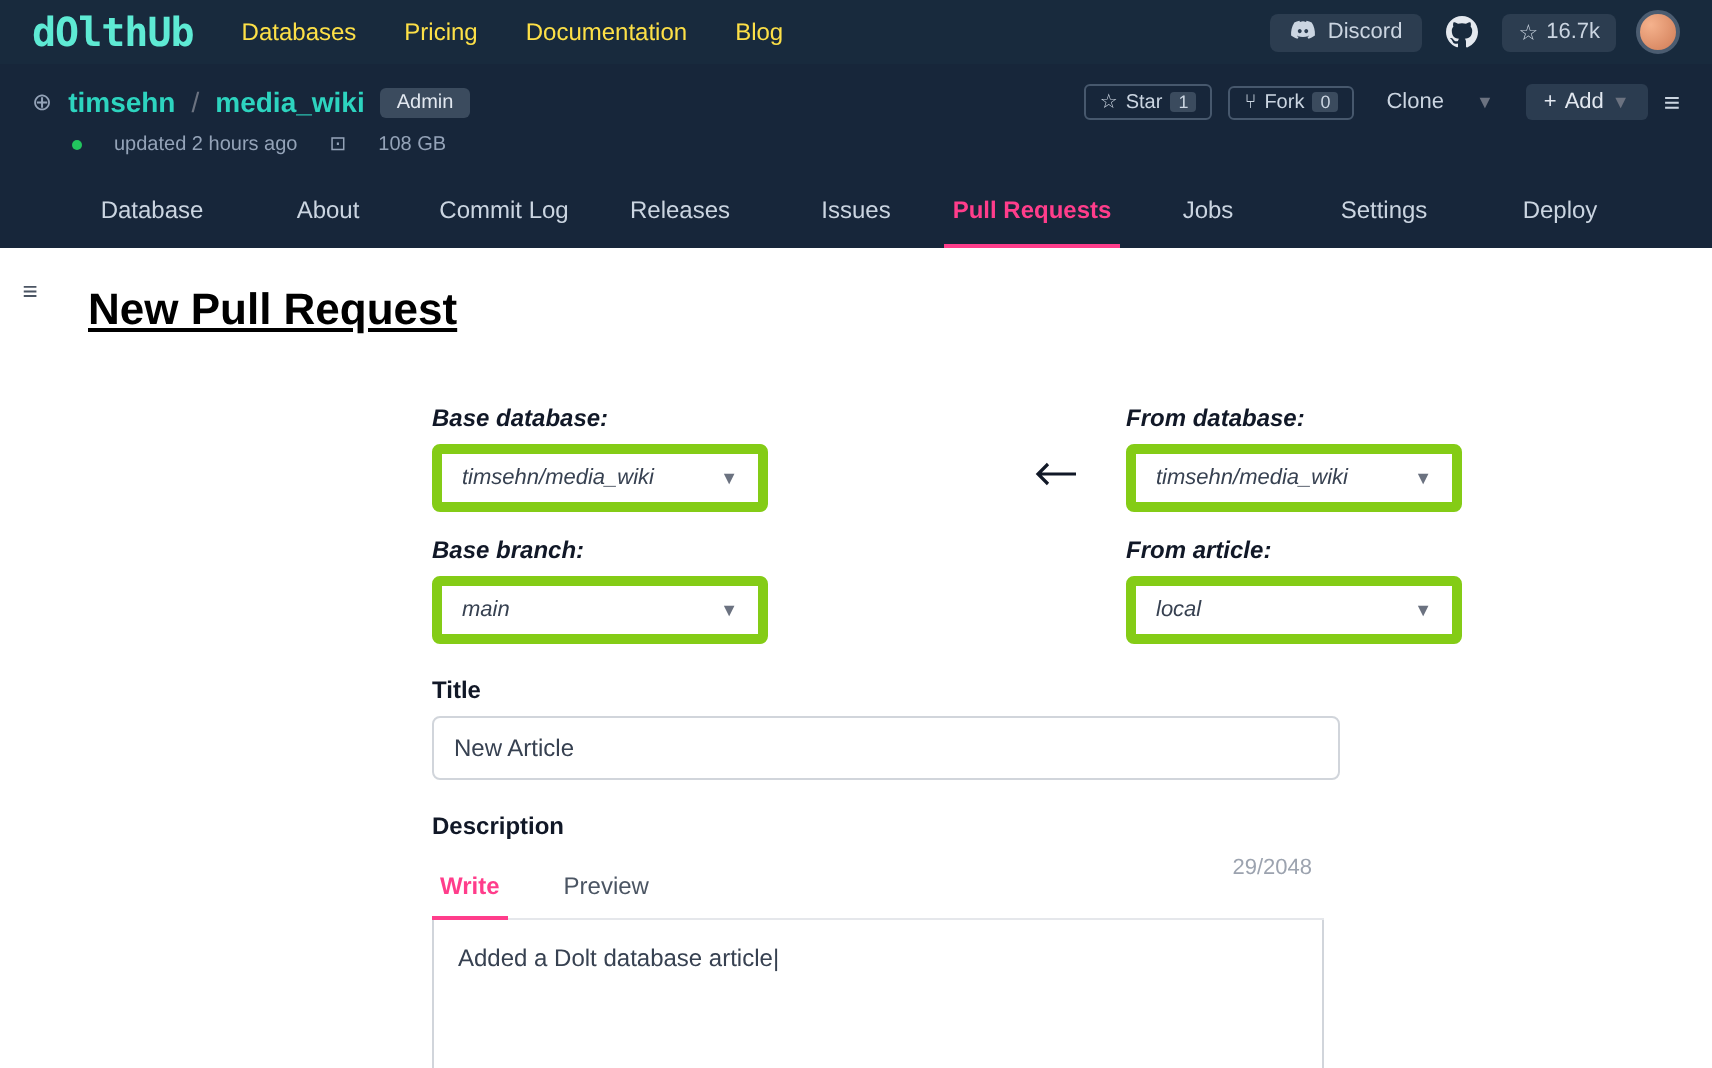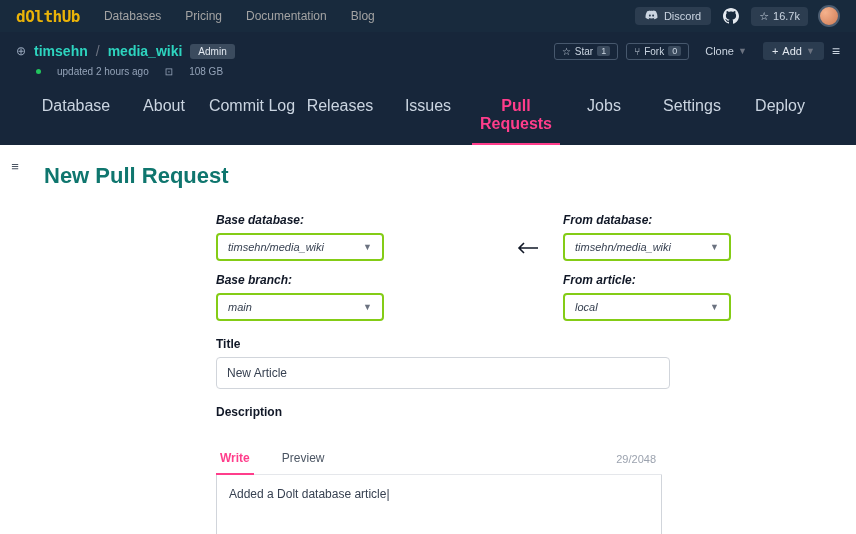--- a/index.html
+++ b/index.html
@@ -1,54 +1,54 @@
 <!DOCTYPE html>
 <html><head>
 <meta charset="utf-8">
 <style>
   * { box-sizing: border-box; margin: 0; padding: 0; }
   body { font-family: -apple-system, BlinkMacSystemFont, "Segoe UI", Helvetica, Arial, sans-serif; font-size: 13px; color: #1f2937; background: #fff; width: 856px; }
   .top-nav { background: #182a3d; height: 32px; display: flex; align-items: center; padding: 0 16px; justify-content: space-between; }
   .top-left { display: flex; align-items: center; gap: 24px; }
-  .logo { font-family: monospace; font-weight: 700; font-size: 16px; color: #eab308; letter-spacing: -0.5px; }
-  .nav-link { color: #a3a3a3; font-size: 12px; text-decoration: none; }
+  .logo { font-family: monospace; font-weight: 700; font-size: 20px; color: #5eead4; letter-spacing: -0.5px; }
+  .nav-link { color: #fde047; font-size: 12px; text-decoration: none; }
   .top-right { display: flex; align-items: center; gap: 10px; }
   .discord-btn { background: #2c3d50; color: #cbd5e1; display: flex; align-items: flex-start; gap: 6px; padding: 3px 10px; border-radius: 4px; font-size: 11px; }
   .icon-circle { width: 20px; height: 20px; display:flex; align-items:center; justify-content:center; color:#e4e9ef;}
   .gh-stars { background: #2c3d50; color: #cbd5e1; font-size: 11px; padding: 3px 8px; border-radius: 4px; display:flex; align-items:center; gap:4px;}
   .avatar { width: 22px; height: 22px; border-radius: 50%; background: radial-gradient(circle at 30% 30%, #f5b28d, #d07c56); border:2px solid #4b5c70;}
   .repo-bar { background: #17263a; padding: 10px 16px 0; }
   .repo-row1 { display: flex; justify-content: space-between; align-items: center; }
   .breadcrumb { display: flex; align-items: center; gap: 8px; font-size: 14px; }
   .breadcrumb a { color: #2dd4bf; text-decoration: none; font-weight: 600; }
   .slash { color: #6b7280; }
   .globe { color:#94a3b8; font-size:12px;}
   .admin-badge { background: #3b4b5e; color: #e2e8f0; font-size: 10px; padding: 2px 8px; border-radius: 3px; }
   .repo-actions { display: flex; align-items: center; gap: 8px; }
   .mini-btn { border:1px solid #47586d; color:#cbd5e1; font-size:10px; padding:2px 7px; border-radius:3px; display:flex; align-items:center; gap:4px; }
   .mini-btn .count { background:#3b4b5e; padding:0 4px; border-radius:2px; font-size:9px;}
-  .clone-btn { color:#cbd5e1; font-size:11px; padding:2px 8px; display:flex; align-items:center; gap:4px;}
+  .clone-btn { color:#cbd5e1; font-size:11px; padding:2px 8px; display:flex; align-items:center; gap:16px;}
   .add-btn { background:#2b3c50; color:#e2e8f0; font-size:11px; padding:3px 9px; border-radius:3px; display:flex; align-items:center; gap:4px;}
   .repo-row2 { display: flex; gap: 16px; font-size: 10px; color: #94a3b8; padding: 6px 0 10px 20px; align-items:center;}
   .dot { width:5px; height:5px; border-radius:50%; background:#22c55e; }
   .tabs { background: #17263a; display: flex; padding: 0 16px; gap: 0; }
-  .tab { color: #cbd5e1; font-size: 16px; padding: 10px 0; flex:1; text-align:center; border-bottom: 2px solid transparent; }
+  .tab { color: #cbd5e1; font-size: 12px; padding: 10px 0; flex:1; text-align:center; border-bottom: 2px solid transparent; }
   .tab.active { color: #ff3d8b; border-bottom-color: #ff3d8b; font-weight:600;}
   .body-wrap { display: flex; }
   .side-toggle { width: 30px; padding-top: 14px; text-align:center; color:#4b5563; }
   .main { padding: 18px 16px 24px 14px; flex:1; }
-  h1 { font-size: 22px; font-weight: 800; color: #0f766e; margin-bottom: 24px; }
+  h1 { font-size: 22px; font-weight: 800; color: #000000; margin-bottom: 34px; text-decoration: underline; }
   .form-cols { display: flex; align-items: flex-start; gap: 24px; max-width: 640px; margin-left: 172px;}
   .col { flex:1;font-style:italic; }
   .field-label { font-size: 12px; font-weight: 700; color:#111827; margin-bottom:6px; display:block;}
-  .select { border:2px solid #84cc16; border-radius:4px; padding:6px 10px; font-size:11px; color:#374151; width: 168px; display:flex; justify-content:space-between; align-items:center; margin-bottom:12px;}
+  .select { border:5px solid #84cc16; border-radius:4px; padding:6px 10px; font-size:11px; color:#374151; width: 168px; display:flex; justify-content:space-between; align-items:center; margin-bottom:12px;}
   .arrow-wrap { display:flex; align-items:center; padding-top: 28px; color:#111827;}
   .wide-section { max-width: 446px; margin-left:172px;}
   .text-input { border:1px solid #d1d5db; border-radius:4px; padding:8px 10px; font-size:12px; width: 454px; color:#374151;}
-  .desc-tabs { display:flex; justify-content:space-between; align-items:center; border-bottom:1px solid #e5e7eb; margin-top:24px;}
+  .desc-tabs { display:flex; justify-content:space-between; align-items:flex-start; border-bottom:1px solid #e5e7eb; margin-top:8px;}
   .dtab-row { display:flex; gap:24px; }
   .dtab { font-size:12px; padding:8px 4px; color:#4b5563; border-bottom:2px solid transparent; margin-bottom:-1px;}
   .dtab.active { color:#ff3d8b; border-bottom-color:#ff3d8b; font-weight:600;}
   .char-count { font-size:11px; color:#9ca3af; padding-right:6px;}
   .textarea { border:1px solid #d1d5db; border-top:none; border-radius:0 0 4px 4px; width:446px; height:96px; padding:12px; font-size:12px; color:#374151; resize:none; font-family:inherit; display:block;}
   .text-cursor::after { content:"|"; }
   .caret { font-size:9px; color:#6b7280;}
   .hamburger { color:#cbd5e1; font-size:14px;}
 </style>
 </head>

